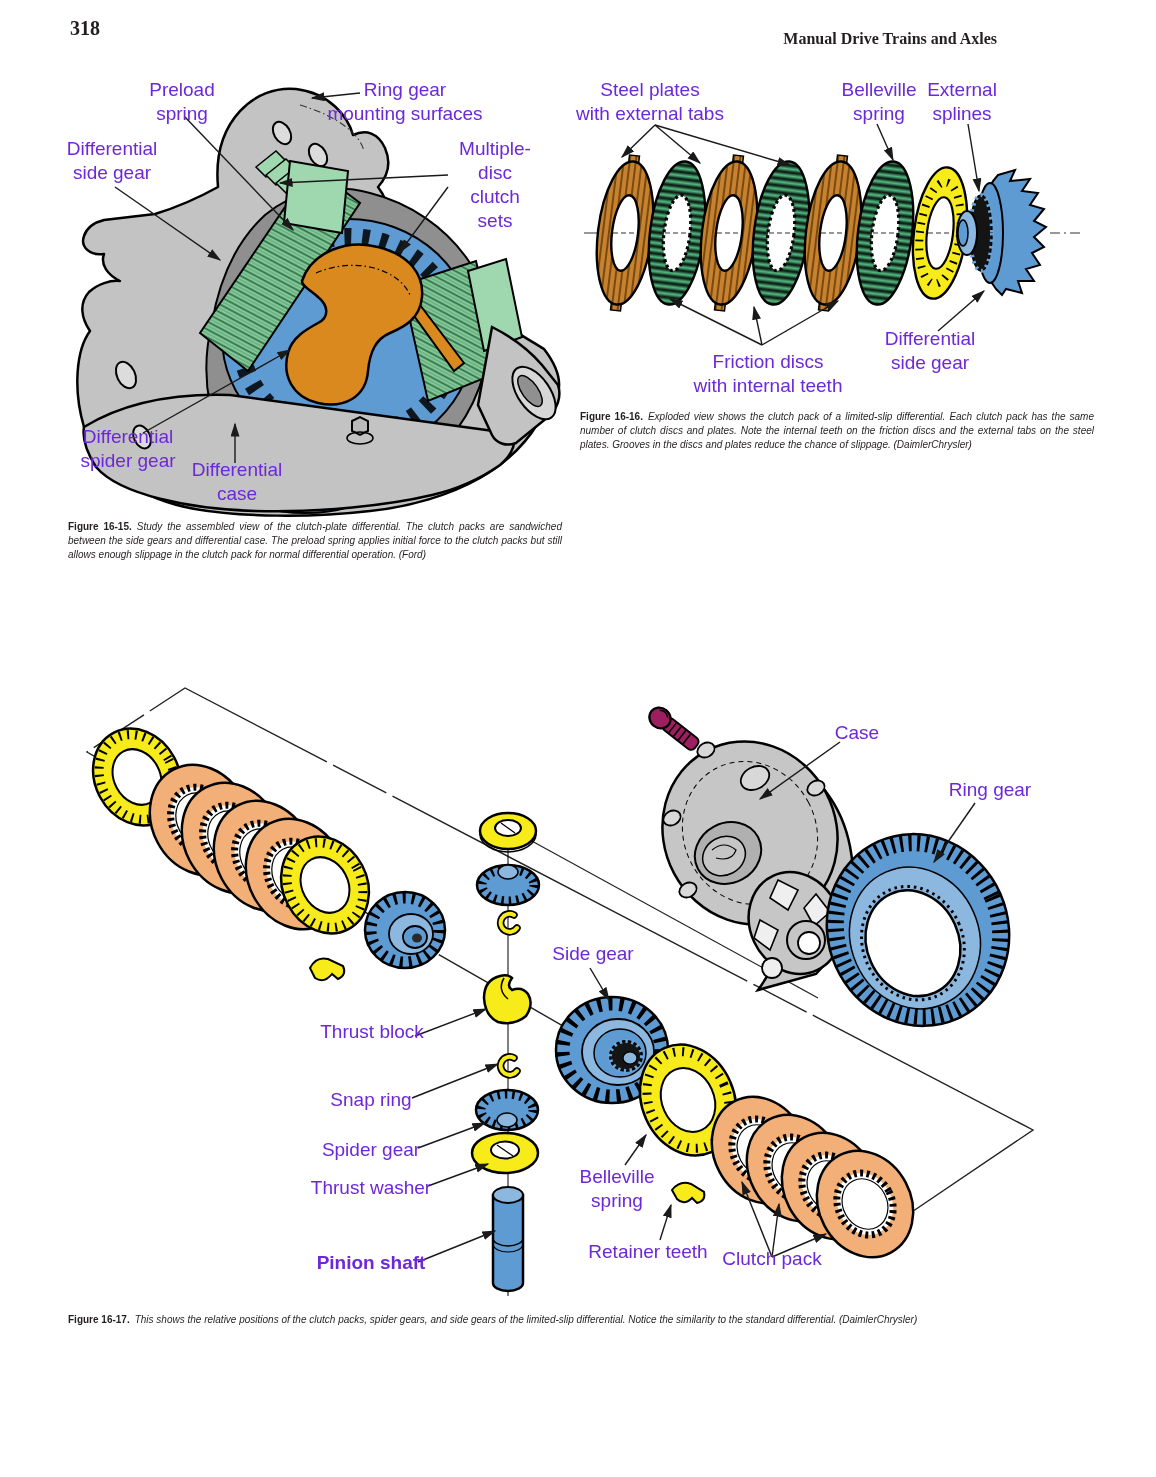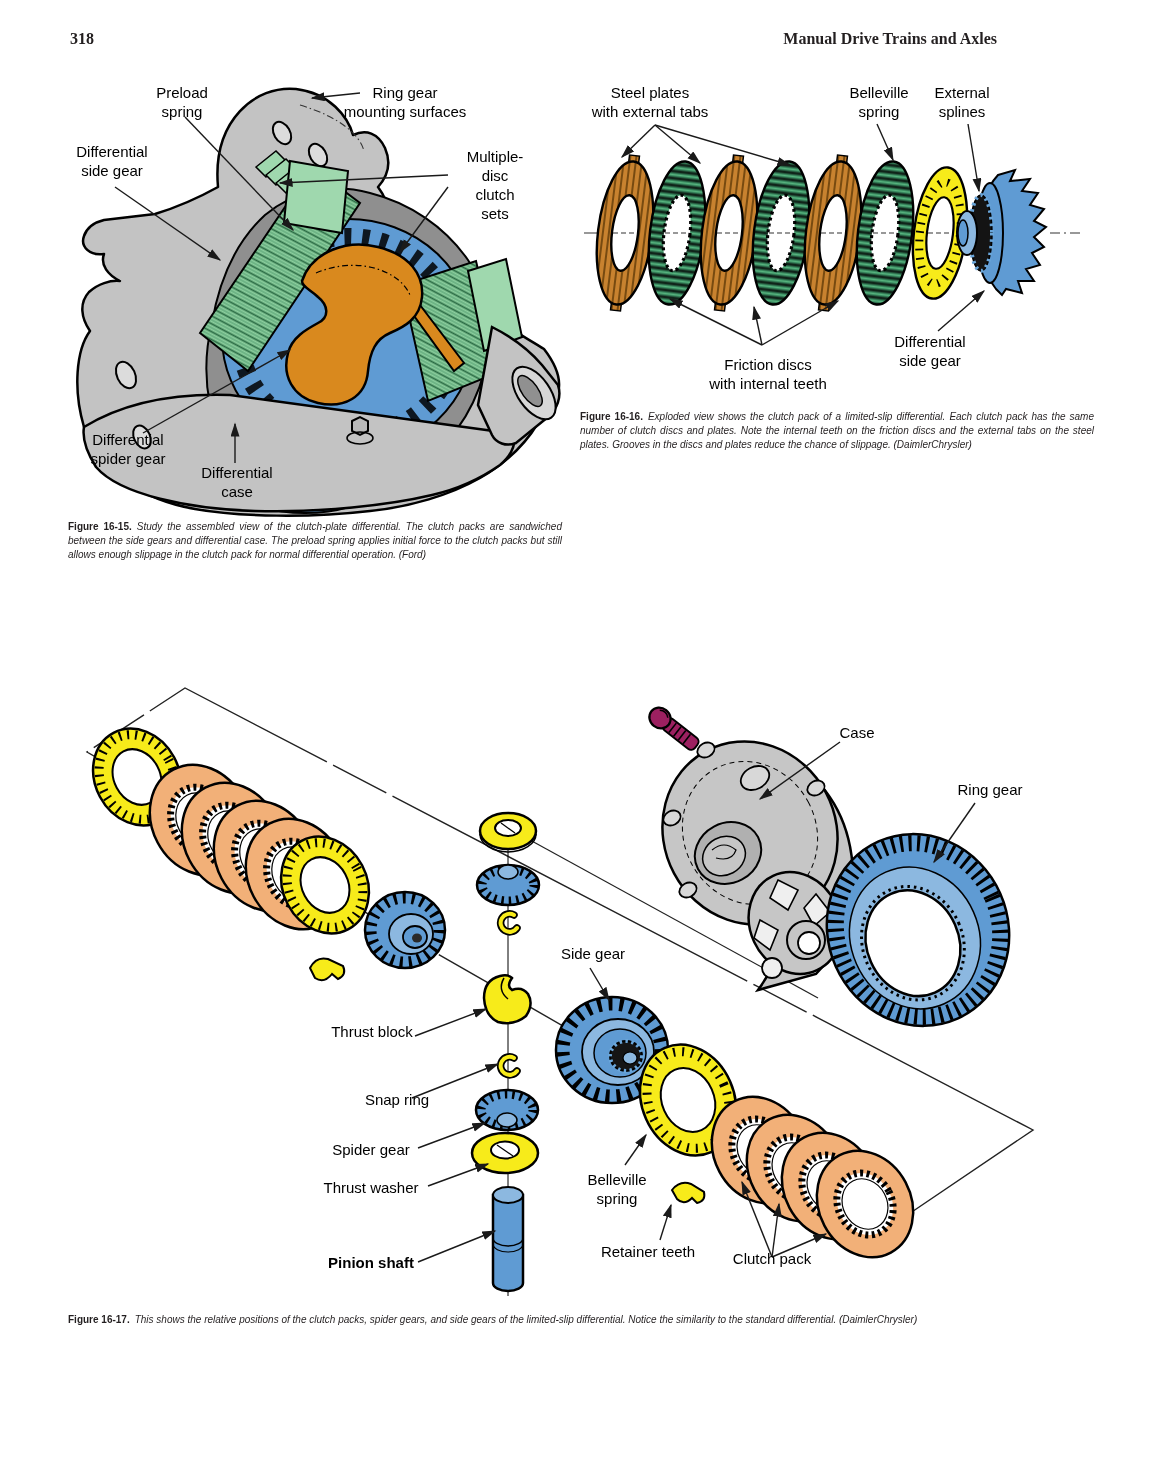--- a/index.html
+++ b/index.html
@@ -1,33 +1,33 @@
 <!DOCTYPE html>
 <html><head>
 <meta charset="utf-8">
 <style>
   html,body{margin:0;padding:0;}
   body{
     width:1156px;height:1477px;position:relative;background:#ffffff;
     font-family:"Liberation Sans",sans-serif;color:#231f20;overflow:hidden;
   }
   .hdr-num{
-    position:absolute;left:70px;top:30px;
-    font-family:"Liberation Serif",serif;font-weight:bold;font-size:16px;
+    position:absolute;left:70px;top:17px;
+    font-family:"Liberation Serif",serif;font-weight:bold;font-size:20px;
   }
   .hdr-title{
     position:absolute;right:159px;top:30px;
     font-family:"Liberation Serif",serif;font-weight:bold;font-size:16px;text-align:right;
   }
   .fig{position:absolute;}
   .fig svg{position:absolute;left:0;top:0;}
   .lbl{
     position:absolute;transform:translate(-50%,-50%);
-    text-align:center;font-size:15px;line-height:1.27;
-    white-space:pre-line;color:#000000;
+    text-align:center;font-size:19px;line-height:1.27;
+    white-space:pre-line;color:#6d28d9;
   }
   .cap{
     position:absolute;font-size:10px;line-height:1.42;text-align:justify;
     color:#231f20;
   }
   .cap .lead{font-weight:bold;font-style:normal;margin-right:5px;}
   .cap .capbody{font-style:italic;}
 </style>
 </head>
 <body>
@@ -461,21 +461,21 @@
       <line x1="712" y1="589" x2="682" y2="514" marker-end="url(#ah17)"></line>
       <line x1="712" y1="589" x2="719" y2="536" marker-end="url(#ah17)"></line>
       <line x1="712" y1="589" x2="766" y2="566" marker-end="url(#ah17)"></line>
     </g>
   </svg>
 
   <div class="lbl" style="left:797px;top:65px;">Case</div>
   <div class="lbl" style="left:930px;top:122px;">Ring gear</div>
   <div class="lbl" style="left:533px;top:286px;">Side gear</div>
   <div class="lbl" style="left:312px;top:355px;margin-top:9px;">Thrust block</div>
-  <div class="lbl" style="left:311px;top:432px;margin-left:26px;">Snap ring</div>
+  <div class="lbl" style="left:311px;top:432px;">Snap ring</div>
   <div class="lbl" style="left:311px;top:482px;">Spider gear</div>
   <div class="lbl" style="left:311px;top:520px;">Thrust washer</div>
   <div class="lbl" style="left:311px;top:595px;font-weight:bold;">Pinion shaft</div>
   <div class="lbl" style="left:557px;top:521px;">Belleville
 spring</div>
   <div class="lbl" style="left:588px;top:584px;">Retainer teeth</div>
   <div class="lbl" style="left:712px;top:591px;text-align:center;">Clutch pack</div>
 </div>
 
 <div class="cap" style="left:68px;top:1313px;width:1024px;">

